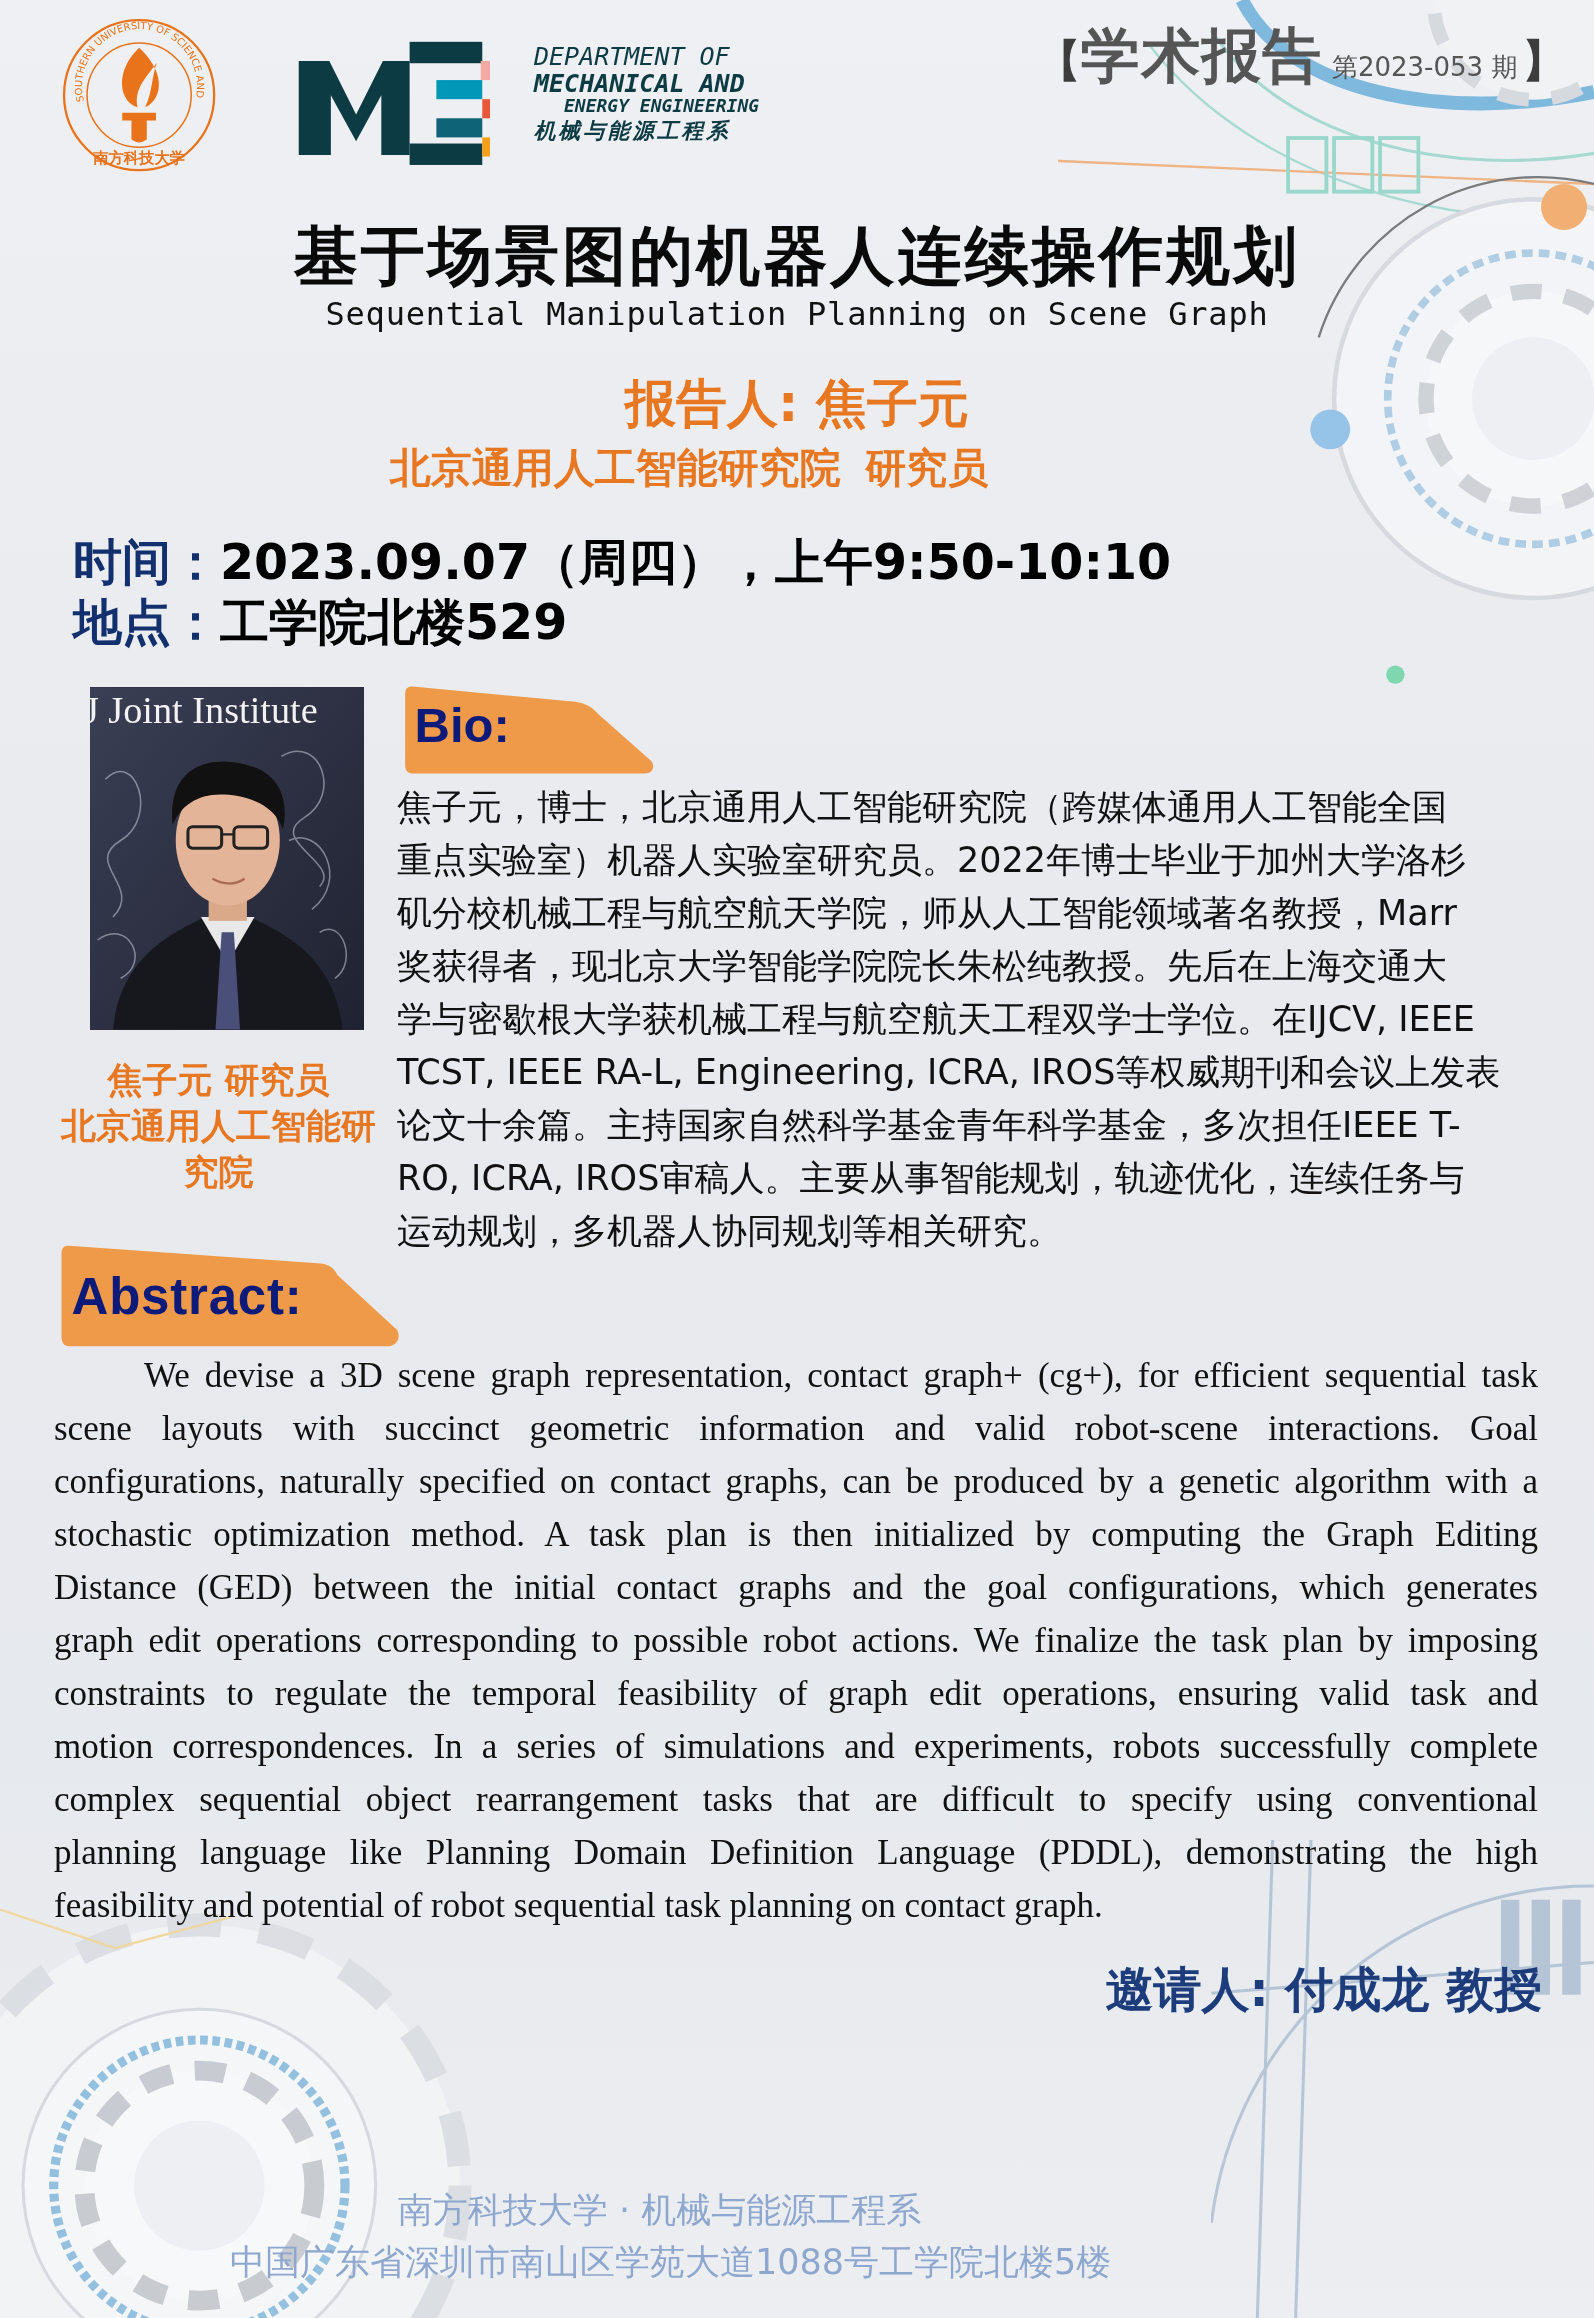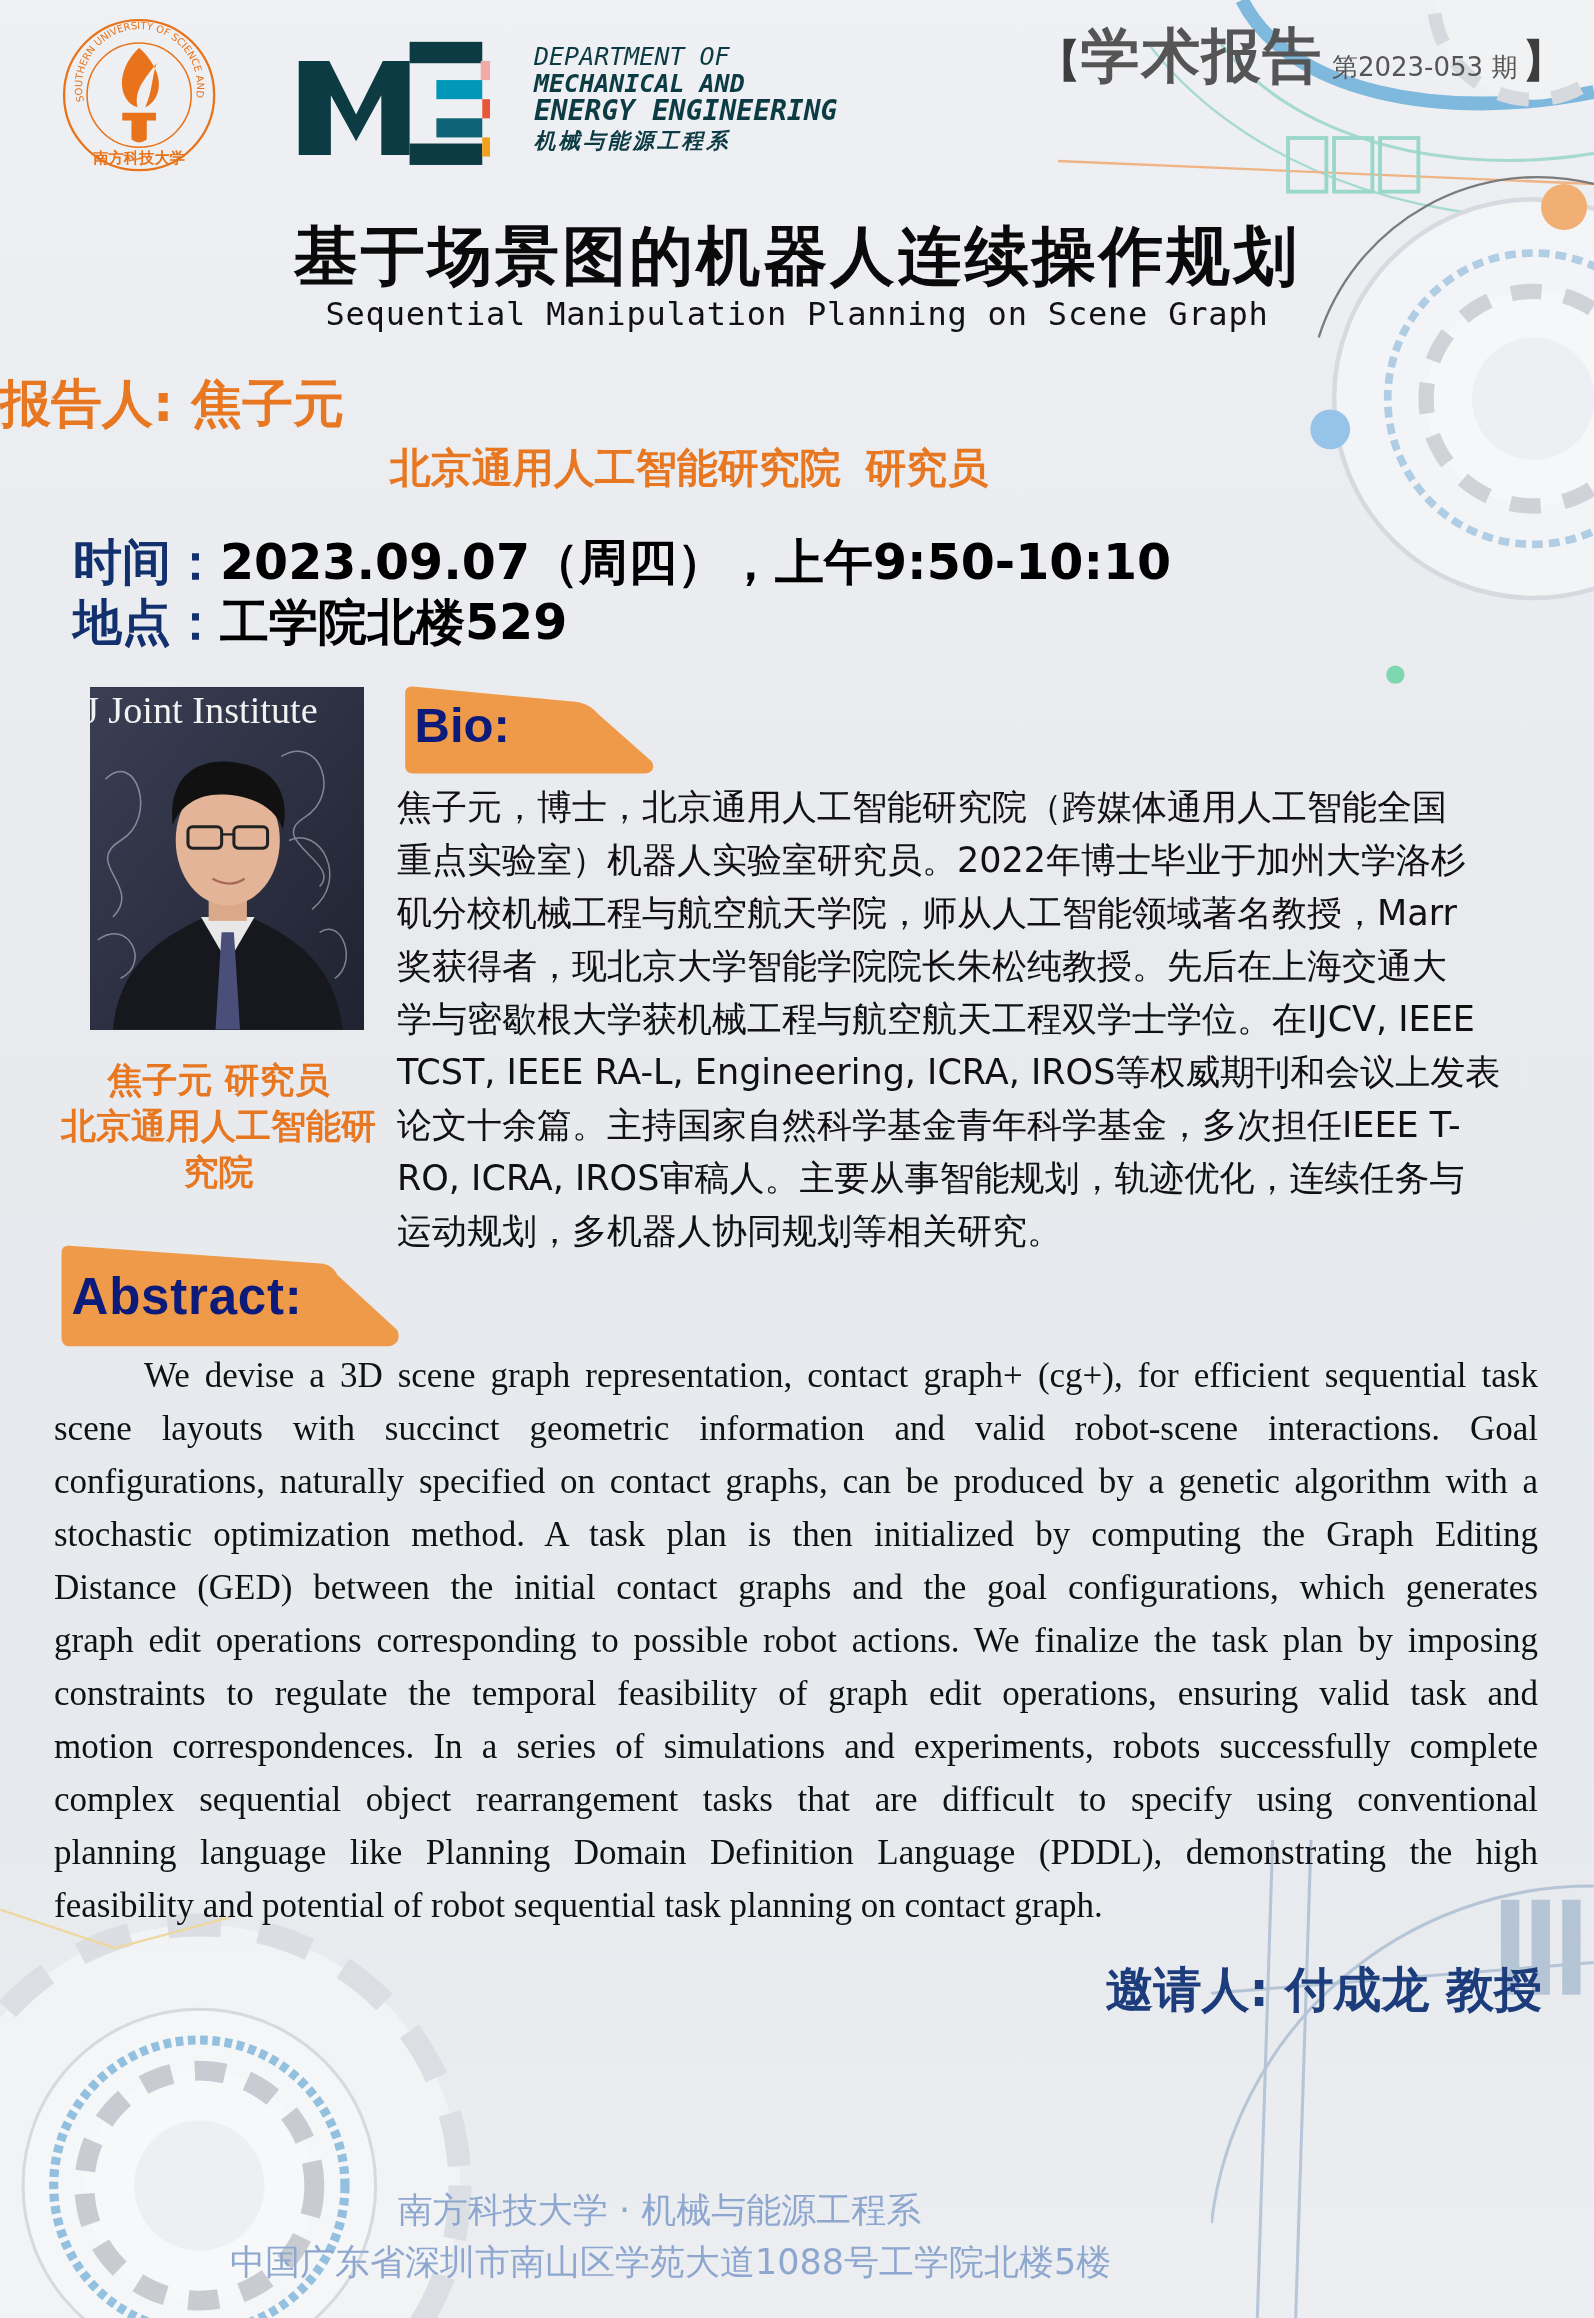--- a/index.html
+++ b/index.html
@@ -12,31 +12,31 @@
   .abs { position:absolute; }
   
   .deco { position:absolute; pointer-events:none; }
   
   .seal { left:61px; top:17px; width:157px; height:157px; }
   
   .me-logo { left:291px; top:38px; width:199px; height:130px; }
   .dept-text { left:534px; top:44px; color:#0d3b44; font-family:"DejaVu Sans Mono", "Liberation Mono", monospace; font-weight:bold; line-height:1;font-style:italic; }
   .dept-text .l1 { font-size:25px; letter-spacing:0px; font-weight:normal; }
   .dept-text .l2 { font-size:25px; margin-top:1.5px; }
-  .dept-text .l3 { font-size:28px; margin-top:1.5px; }
+  .dept-text .l3 { font-size:18px; margin-top:1.5px;margin-left:30px; }
   .dept-text .l4 { font-size:21.5px; margin-top:4.6px; letter-spacing:3.1px; font-family:"DejaVu Sans", sans-serif; }
   
   .issue { right:28px; top:17px; color:#444; display:flex; align-items:baseline; }
   .issue .br { font-size:44px; font-weight:bold; color:#3d3d3d; }
   .issue .main { font-size:59px; font-weight:bold; color:#555; letter-spacing:1.5px; }
   .issue .num { font-size:26px; color:#555; margin-left:9.2px; margin-right:4.6px; }
   
   .title-cn { left:0; width:1594px; top:213px; text-align:center; font-size:64px; font-weight:bold; color:#0a0a0a; letter-spacing:3.1px; }
   .title-en { left:0; width:1594px; top:295px; text-align:center; font-size:32px; color:#111; font-family:"DejaVu Sans Mono","Liberation Mono",monospace; letter-spacing:0.8px; }
-  .speaker { left:0; width:1594px; top:370px; font-size:51px; font-weight:bold; color:#e87722; }
+  .speaker { left:0; width:1594px; top:370px; text-align:center; font-size:51px; font-weight:bold; color:#e87722; }
   .affil { left:0; width:1378px; top:441px; text-align:center; font-size:41px; font-weight:bold; color:#e87722;font-family:Liberation Mono, monospace; }
   .info { left:73px; font-size:49px; font-weight:bold; line-height:1; }
   .info .k { color:#13306e; }
   .info .v { color:#000; }
   .time { top:538px; }
   .place { top:598px; }
   
   .photo { left:90px; top:687px; width:274px; height:343px; background:#2a2d3a; overflow:hidden; }
   .caption { left:46px; width:345px; top:1057px; text-align:center; color:#e87722; font-weight:bold; font-size:35px; line-height:46px; }
   

